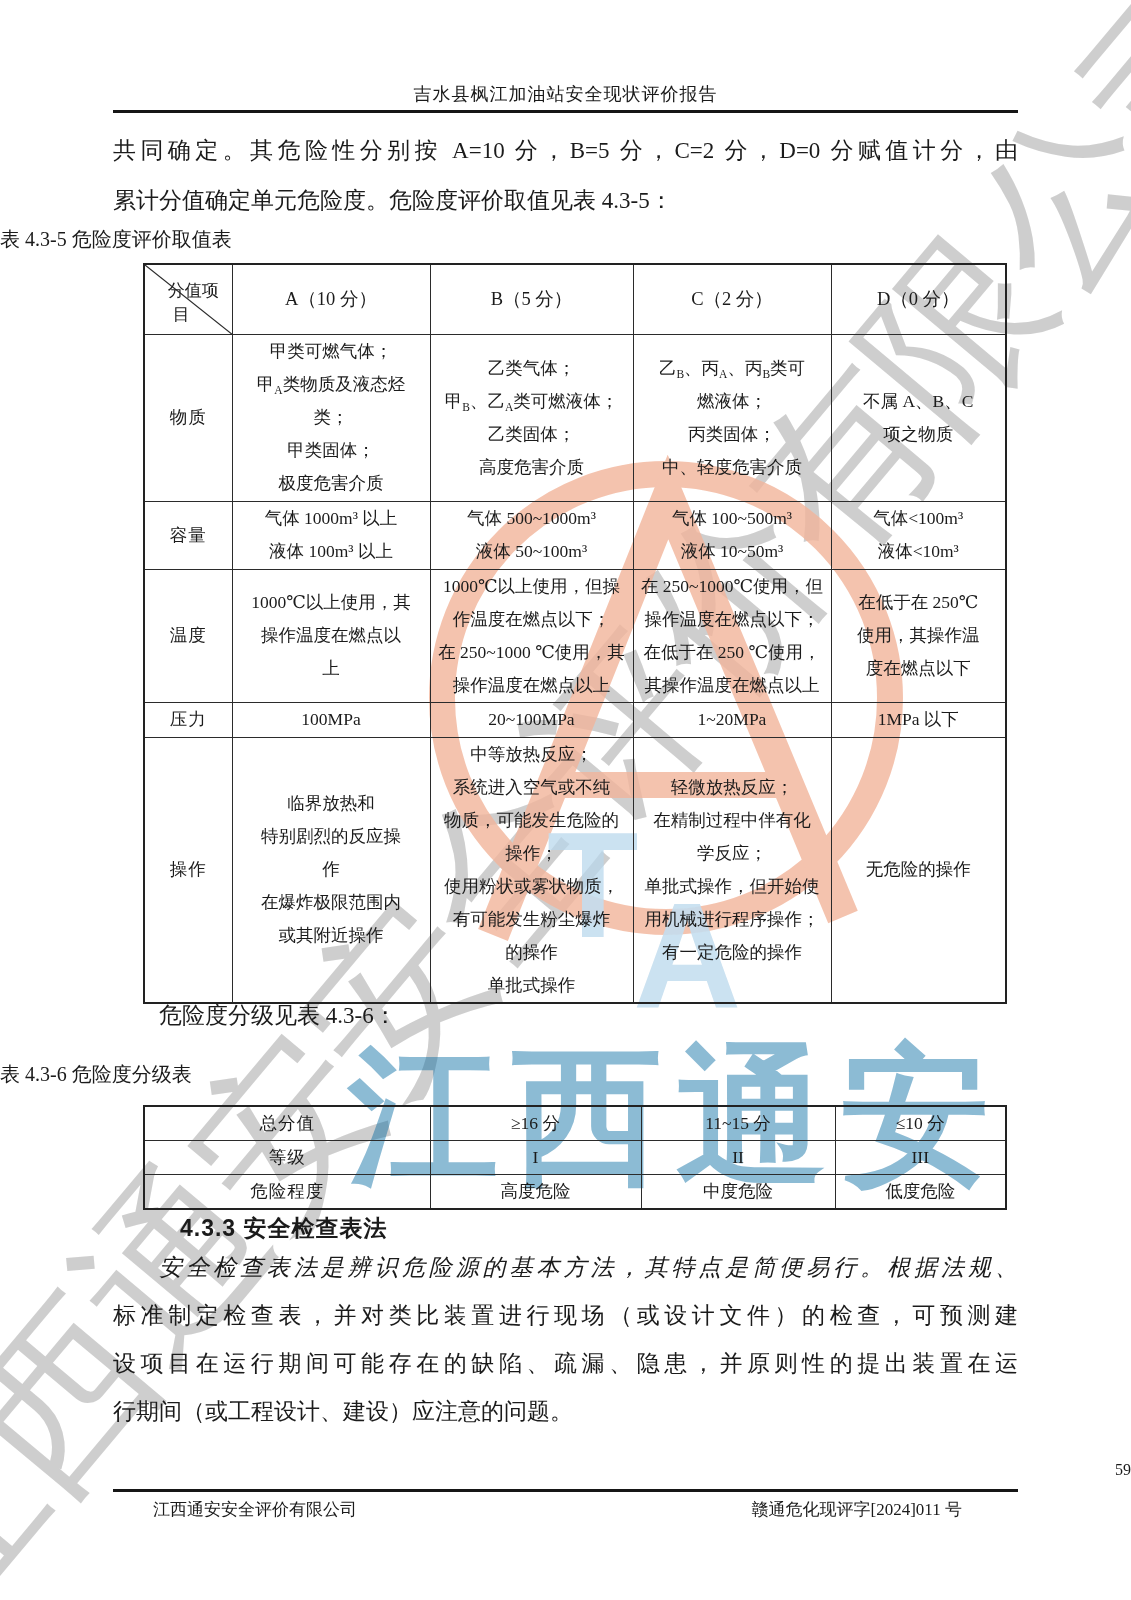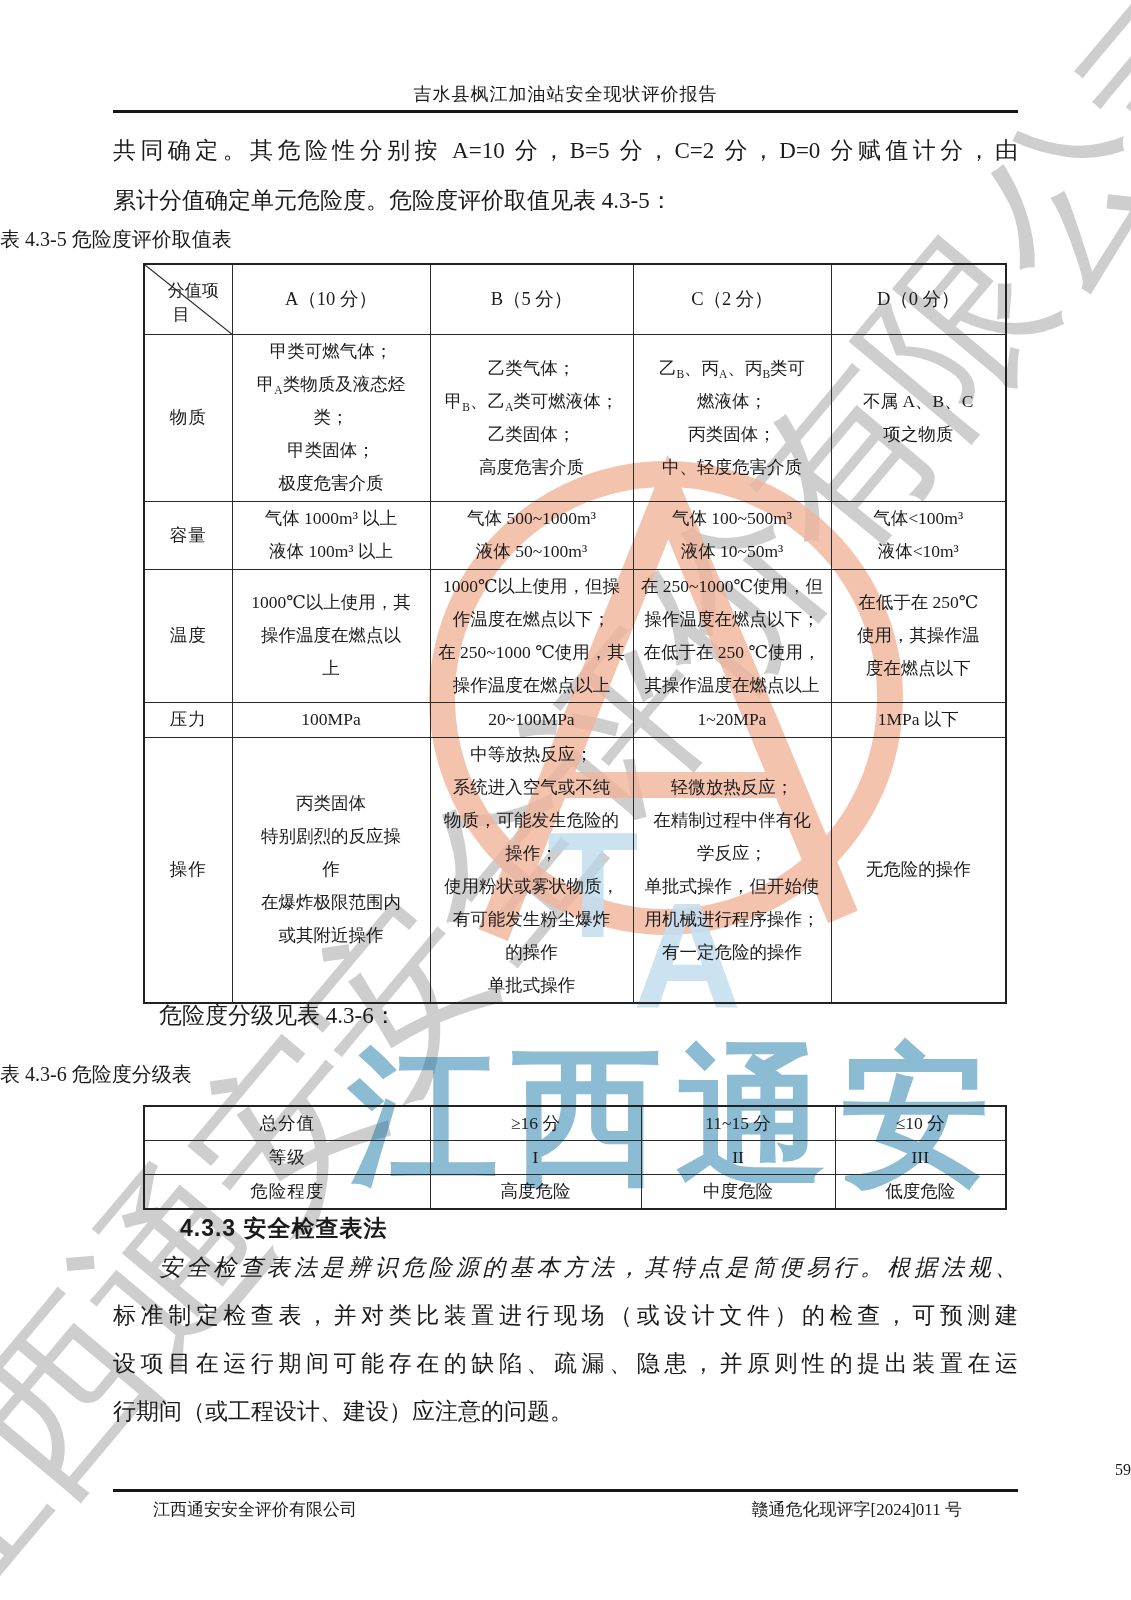--- a/index.html
+++ b/index.html
@@ -214,21 +214,21 @@
           <td>
             <div class="cell-line">1~20MPa</div>
           </td>
           <td>
             <div class="cell-line">1MPa 以下</div>
           </td>
         </tr>
         <tr>
           <td class="label-cell">操作</td>
           <td>
-            <div class="cell-line">丙类固体</div>
+            <div class="cell-line">临界放热和</div>
             <div class="cell-line">特别剧烈的反应操</div>
             <div class="cell-line">作</div>
             <div class="cell-line">在爆炸极限范围内</div>
             <div class="cell-line">或其附近操作</div>
           </td>
           <td>
             <div class="cell-line">中等放热反应；</div>
             <div class="cell-line">系统进入空气或不纯</div>
             <div class="cell-line">物质，可能发生危险的</div>
             <div class="cell-line">操作；</div>

